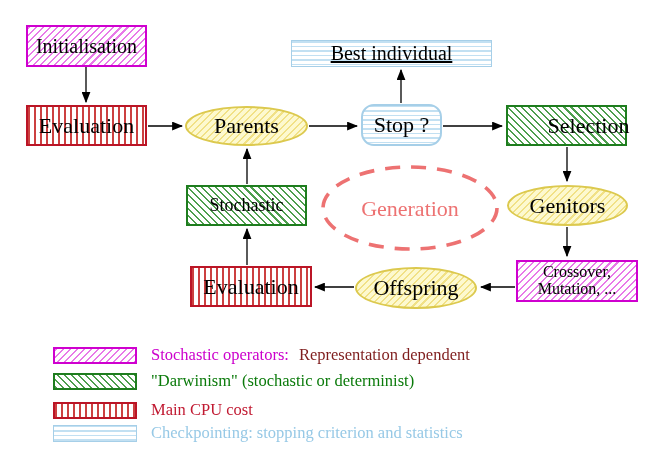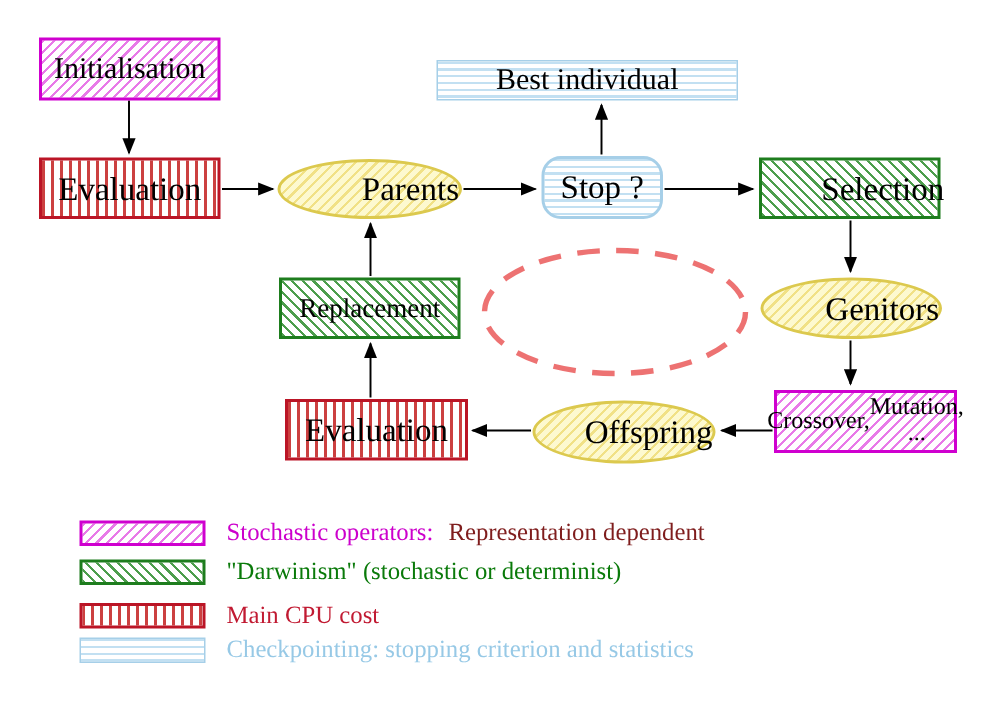--- a/index.html
+++ b/index.html
@@ -27,21 +27,20 @@
     background:repeating-linear-gradient(90deg,#cc4040 0,#cc4040 1.8px,#ffffff 1.8px,#ffffff 6px);
   }
   .stripes-cyan{
     border:2px solid #a6cfe8;
     background:repeating-linear-gradient(180deg,#c2e0f2 0,#c2e0f2 1.5px,#ffffff 1.5px,#ffffff 4.5px);
   }
   .rounded{border-radius:13px;}
   .ellipse{
     border:2px solid #dcc94e;border-radius:50%;
     background:repeating-linear-gradient(135deg,#f1e186 0,#f1e186 1.5px,#fdf9cf 1.5px,#fdf9cf 5px);
-    justify-content:flex-end;
   }
   .f20{font-size:20px;}
   .f22{font-size:22px;}
   .f18{font-size:18px;}
   .f16{font-size:16px;}
   .node-generation{background:none;border:none;color:#ed7272;font-size:22px;}
   .legend-row{position:absolute;left:24px;z-index:2;display:flex;align-items:center;padding-left:29px;}
   .swatch{width:84px;height:17px;box-sizing:border-box;flex:0 0 auto;}
   .swatch.hatch-magenta,.swatch.hatch-green,.swatch.stripes-red{border-width:2px;}
   .swatch.stripes-cyan{border-width:1.5px;}
@@ -82,53 +81,56 @@
   </div>
 
   <div class="node stripes-red f22" style="left:26px;top:105px;width:121px;height:41px;">
     <span>Evaluation</span>
   </div>
 
   <div class="node ellipse f22" style="left:185px;top:106px;width:123px;height:40px;">
     <span>Parents</span>
   </div>
 
-  <div class="node stripes-cyan f20" style="left:291px;top:40px;width:201px;height:27px;border-width:1.5px;">
+  <div class="node stripes-cyan f20" style="left:291px;top:40px;width:201px;height:27px;border-width:1.5px;text-decoration:underline;">
     <span>Best individual</span>
   </div>
 
   <div class="node stripes-cyan rounded f22" style="left:361px;top:104px;width:81px;height:42px;">
     <span>Stop ?</span>
   </div>
 
   <div class="node hatch-green f22" style="left:506px;top:105px;width:121px;height:41px;padding-left:44px;">
     <span>Selection</span>
   </div>
 
   <div class="node ellipse f22" style="left:507px;top:185px;width:121px;height:41px;">
     <span>Genitors</span>
   </div>
 
-  <div class="node hatch-magenta f16" style="left:516px;top:260px;width:122px;height:42px;flex-direction:row;">
+  <div class="node hatch-magenta f16" style="left:516px;top:260px;width:122px;height:42px;flex-direction:column;">
     <span>Crossover,</span>
     <span>Mutation, ...</span>
   </div>
 
   <div class="node ellipse f22" style="left:355px;top:267px;width:122px;height:42px;">
     <span>Offspring</span>
   </div>
 
   <div class="node stripes-red f22" style="left:190px;top:266px;width:122px;height:41px;">
     <span>Evaluation</span>
   </div>
 
   <div class="node hatch-green f18" style="left:186px;top:185px;width:121px;height:41px;">
-    <span>Replacement</span>
+    <span>Stochastic</span>
   </div>
 
+  <div class="node node-generation" style="left:323px;top:168px;width:174px;height:81px;">
+    <span>Generation</span>
+  </div>
 
   <div class="legend-row" style="top:345px;">
     <div class="swatch hatch-magenta"></div>
     <span class="legend-label t-magenta">Stochastic operators:</span>
     <span class="legend-label t-yellow" style="margin-left:10px;">Representation dependent</span>
   </div>
 
   <div class="legend-row" style="top:371px;">
     <div class="swatch hatch-green"></div>
     <span class="legend-label t-green">"Darwinism" (stochastic or determinist)</span>

